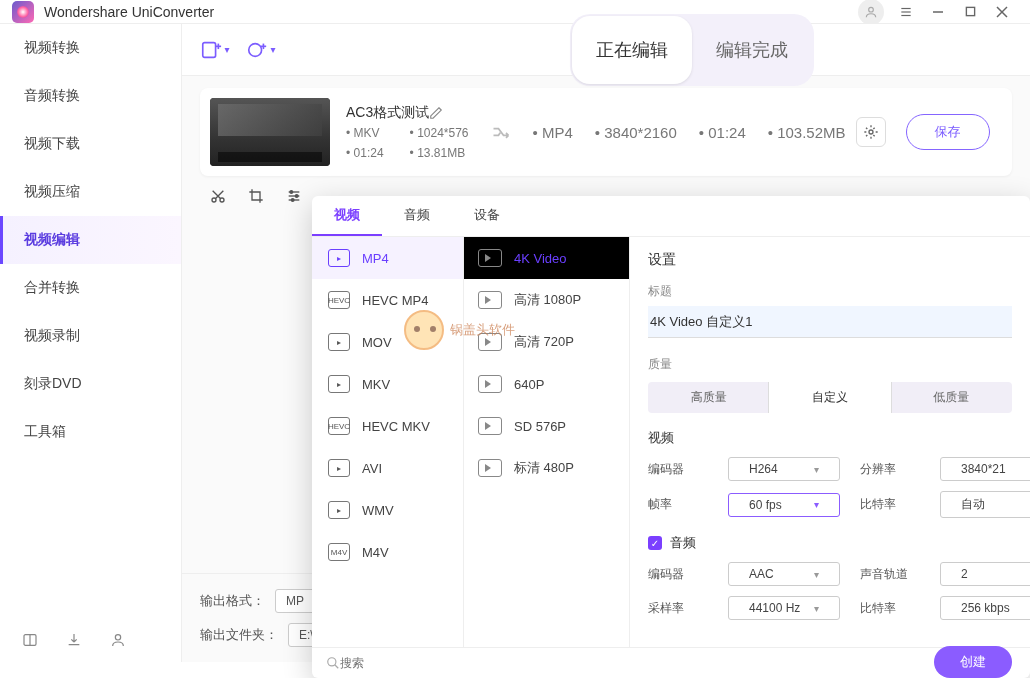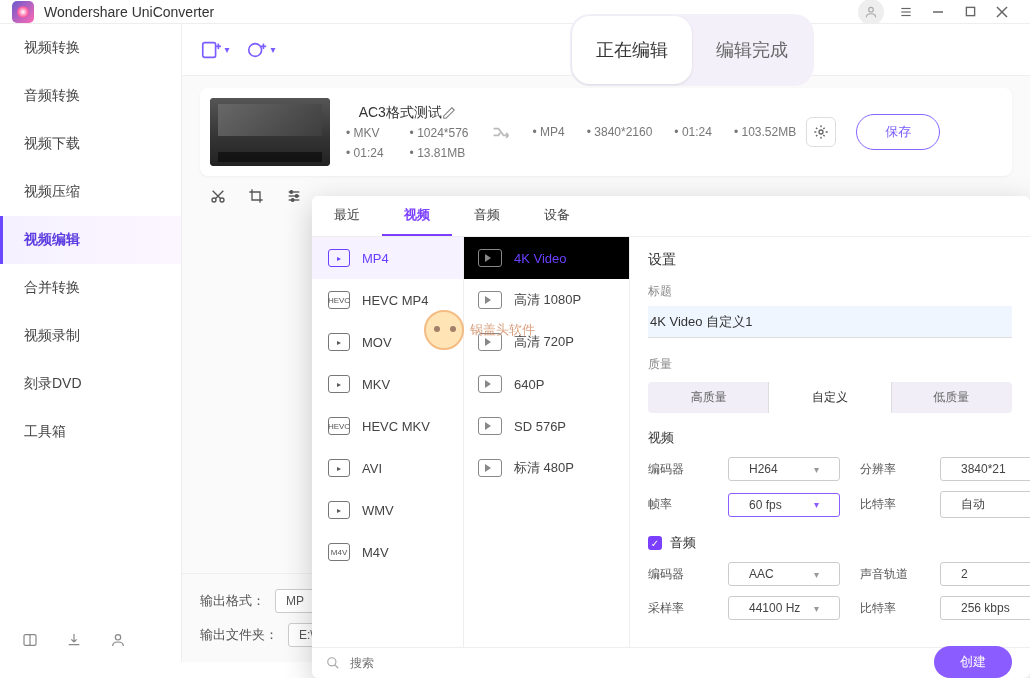--- a/index.html
+++ b/index.html
@@ -26,24 +26,24 @@
 .topbar .tab { padding:22px 24px; font-size:18px; color:#666; border-radius:18px; cursor:pointer;}
 .topbar .tab.active { background:#fff; color:#333; box-shadow:0 1px 3px rgba(0,0,0,.1); }
 
 .joblist { padding:12px 18px; }
 .jobrow { background:#fff; border-radius:8px; padding:10px; display:flex; align-items:center; box-shadow:0 1px 3px rgba(0,0,0,.05); }
 .thumb { width:120px; height:68px; background:#2a2a2a; border-radius:4px; position:relative; overflow:hidden; }
 .thumb .mock { position:absolute; inset:0; background: linear-gradient(180deg, #555 0%, #333 60%, #222 100%); }
 .thumb .mock::before { content:""; position:absolute; top:6px; left:8px; right:8px; height:32px; background:linear-gradient(90deg,#777,#444); opacity:.6;}
 .thumb .mock::after { content:""; position:absolute; bottom:4px; left:8px; right:8px; height:10px; background:#000; opacity:.5;}
 .meta { margin-left:16px; font-size:12px; color:#777; }
-.meta .row1 { font-size:14px; color:#333; margin-bottom:4px; display:flex; align-items:center; justify-content:center;}
+.meta .row1 { font-size:14px; color:#333; margin-bottom:4px; display:flex; align-items:center; }
 .meta .grid { display:grid; grid-template-columns: auto auto; gap:6px 26px; }
 .shuffle { margin: 0 22px; color:#aaa; }
-.out { display:flex; gap:22px; font-size:12px; color:#777; align-items:center;}
+.out { display:flex; gap:22px; font-size:15px; color:#777; align-items:center;}
 .gear { width:30px; height:30px; border:1px solid #ddd; border-radius:6px; display:flex; align-items:center; justify-content:center; color:#666; cursor:pointer; margin-left:10px;}
 .savebtn { margin-left:20px; margin-right:6px; padding:8px 28px; border:1.5px solid #8565ff; color:#7b5cff; border-radius:20px; font-size:13px; background:#fff; cursor:pointer;}
 .editicons { display:flex; gap:14px; padding:12px 10px 0; color:#555; }
 .editicons span { width:24px; text-align:center; cursor:pointer; }
 
 .bottombar { margin-top:auto; padding:10px 18px; font-size:13px; color:#555; background:#fafafa; border-top:1px solid #eee;}
 .bottombar .brow { display:flex; align-items:center; gap:10px; padding:5px 0;}
 .bottombar .sel { border:1px solid #ccc; background:#fff; padding:4px 10px; border-radius:3px; min-width:280px; font-size:12px; color:#555; display:flex; align-items:center; justify-content:space-between;}
 
 
@@ -70,24 +70,24 @@
 .seg3 { display:flex; background:#f1eef7; border-radius:4px; margin-top:9px; overflow:hidden;}
 .seg3 div { flex:1; text-align:center; padding:7px 0; font-size:12px; color:#666; cursor:pointer;}
 .seg3 div.active { background:#fff; color:#333; box-shadow:0 0 0 1px #ddd;}
 .kvgrid { display:grid; grid-template-columns: 60px 112px 60px 112px; gap:10px 20px; align-items:center; margin-top:10px; font-size:12px; color:#555;}
 .dd { border:1px solid #ccc; border-radius:3px; padding:4px 20px; font-size:12px; color:#444; display:flex; justify-content:space-between; align-items:center; cursor:pointer; background:#fff;}
 .dd .ar { color:#999; font-size:10px;}
 .chk { width:14px; height:14px; background:#7b3fff; border-radius:3px; display:inline-flex; align-items:center; justify-content:center; color:#fff; font-size:10px; margin-right:8px;}
 .sectionhdr { font-size:13px; color:#333; margin:16px 0 8px; display:flex; align-items:center;}
 .create { position:absolute; right:18px; bottom:0; background:#8b5cff; color:#fff; border:none; padding:7px 26px; border-radius:16px; font-size:13px; cursor:pointer;}
 
-.pt-search { border-top:1px solid #eee; padding:8px 14px; display:flex; align-items:center; gap:10px; color:#aaa;}
+.pt-search { border-top:1px solid #eee; padding:8px 14px; display:flex; align-items:center; color:#aaa;}
 .pt-search input { border:none; outline:none; font-size:12px; flex:1; color:#666;}
 
-.watermark { position:absolute; left:424px; top:310px; font-size:13px; color:#c97a4a; opacity:.7; display:flex; align-items:center; gap:6px; pointer-events:none;}
+.watermark { position:absolute; left:404px; top:310px; font-size:13px; color:#c97a4a; opacity:.7; display:flex; align-items:center; gap:6px; pointer-events:none;}
 .watermark .face { width:40px; height:40px; border-radius:50%; background:#ffd998; border:2px solid #f0a050; position:relative;}
 .watermark .face::before { content:""; position:absolute; left:8px; top:14px; width:6px; height:6px; background:#7b4a2a; border-radius:50%; box-shadow:16px 0 #7b4a2a;}
 
 svg { display:block; }
 </style>
 </head>
 <body>
 
 <div class="titlebar">
   <div class="logo"></div>
@@ -266,21 +266,20 @@
               <path d="M3 7h6l2 3h10v9H3V7z"></path>
             </svg>
           </span>
       </div>
     </div>
   </div>
 </div>
 
 <div class="popup">
   <div class="pt-tabs">
-    <div class="pt-tab">最近</div>
     <div class="pt-tab active">视频</div>
     <div class="pt-tab">音频</div>
     <div class="pt-tab">设备</div>
   </div>
   <div class="pt-body">
     <div class="col1">
       <div class="fmt active">
           <span class="icn">▸</span>
           <span>MP4</span>
         </div>

